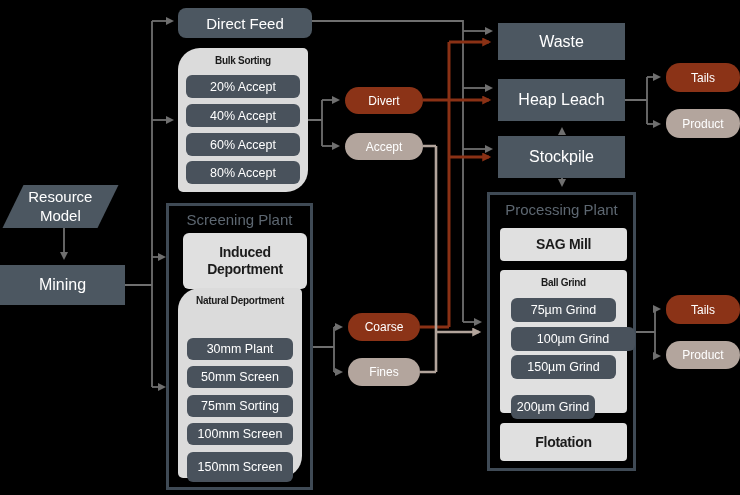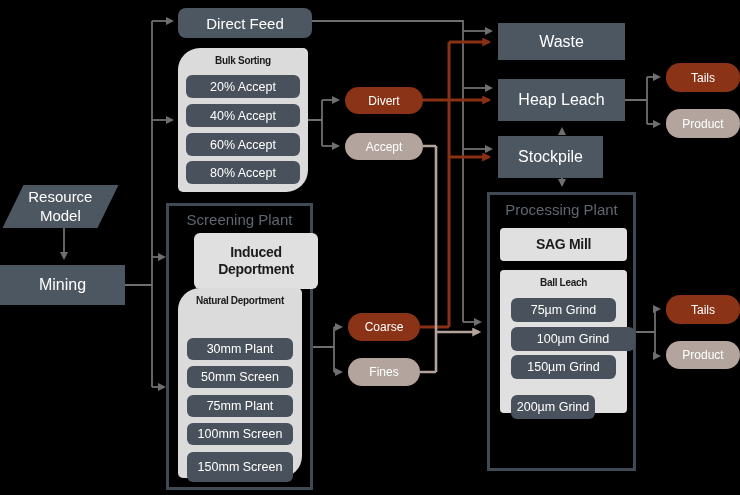--- a/index.html
+++ b/index.html
@@ -58,26 +58,26 @@
   <div class="panel" style="left:178px;top:48px;width:130px;height:144px;">
     <div class="panel-title" style="top:7px;">Bulk Sorting</div>
     <div class="item" style="left:8px;top:27px;width:114px;height:23px;">20% Accept</div>
     <div class="item" style="left:8px;top:56px;width:114px;height:23px;">40% Accept</div>
     <div class="item" style="left:8px;top:85px;width:114px;height:23px;">60% Accept</div>
     <div class="item" style="left:8px;top:113px;width:114px;height:23px;">80% Accept</div>
   </div>
 
   <div class="frame" style="left:166px;top:203px;width:147px;height:287px;">
     <div class="frame-label" style="top:5px;">Screening Plant</div>
-    <div class="lightbox" style="left:25px;top:27px;width:124px;height:56px;border-radius:6px;">Induced Deportment</div>
+    <div class="lightbox" style="left:14px;top:27px;width:124px;height:56px;border-radius:6px;">Induced Deportment</div>
     <div class="panel" style="left:9px;top:82px;width:124px;height:190px;">
       <div class="panel-title" style="top:7px;">Natural Deportment</div>
       <div class="item" style="left:9px;top:50px;width:106px;height:22px;">30mm Plant</div>
       <div class="item" style="left:9px;top:78px;width:106px;height:22px;">50mm Screen</div>
-      <div class="item" style="left:9px;top:107px;width:106px;height:22px;">75mm Plant</div>
+      <div class="item" style="left:9px;top:107px;width:106px;height:22px;">75mm Sorting</div>
       <div class="item" style="left:9px;top:135px;width:106px;height:22px;">100mm Screen</div>
       <div class="item" style="left:9px;top:164px;width:106px;height:30px;">150mm Screen</div>
     </div>
   </div>
 
   <div class="node pill red" style="left:345px;top:87px;width:78px;height:27px;">
     <span>Divert</span>
   </div>
   <div class="node pill tan" style="left:345px;top:133px;width:78px;height:27px;">
     <span>Accept</span>
@@ -89,34 +89,35 @@
   <div class="node pill tan" style="left:348px;top:358px;width:72px;height:28px;">
     <span>Fines</span>
   </div>
 
   <div class="node slate dest" style="left:498px;top:23px;width:127px;height:37px;">
     <span>Waste</span>
   </div>
   <div class="node slate dest" style="left:498px;top:79px;width:127px;height:42px;">
     <span>Heap Leach</span>
   </div>
-  <div class="node slate dest" style="left:498px;top:136px;width:105px;height:42px;">
+  <div class="node slate dest" style="left:498px;top:136px;width:127px;height:42px;">
     <span>Stockpile</span>
   </div>
 
   <div class="frame" style="left:487px;top:192px;width:149px;height:279px;">
     <div class="frame-label" style="top:6px;">Processing Plant</div>
     <div class="lightbox" style="left:10px;top:33px;width:127px;height:33px;">SAG Mill</div>
     <div class="panel" style="left:10px;top:75px;width:127px;height:143px;border-radius:4px;background:var(--box-light);">
-      <div class="panel-title" style="top:7px;">Ball Leach</div>
+      <div class="panel-title" style="top:7px;">Ball Grind</div>
       <div class="item" style="left:11px;top:28px;width:105px;height:24px;">75µm Grind</div>
       <div class="item" style="left:11px;top:57px;width:124px;height:24px;">100µm Grind</div>
       <div class="item" style="left:11px;top:85px;width:105px;height:24px;">150µm Grind</div>
       <div class="item" style="left:11px;top:125px;width:84px;height:24px;">200µm Grind</div>
     </div>
+    <div class="lightbox" style="left:10px;top:228px;width:127px;height:38px;">Flotation</div>
   </div>
 
   <div class="node pill red" style="left:666px;top:63px;width:74px;height:29px;">
     <span>Tails</span>
   </div>
   <div class="node pill tan" style="left:666px;top:109px;width:74px;height:29px;">
     <span>Product</span>
   </div>
 
   <div class="node pill red" style="left:666px;top:295px;width:74px;height:29px;">

